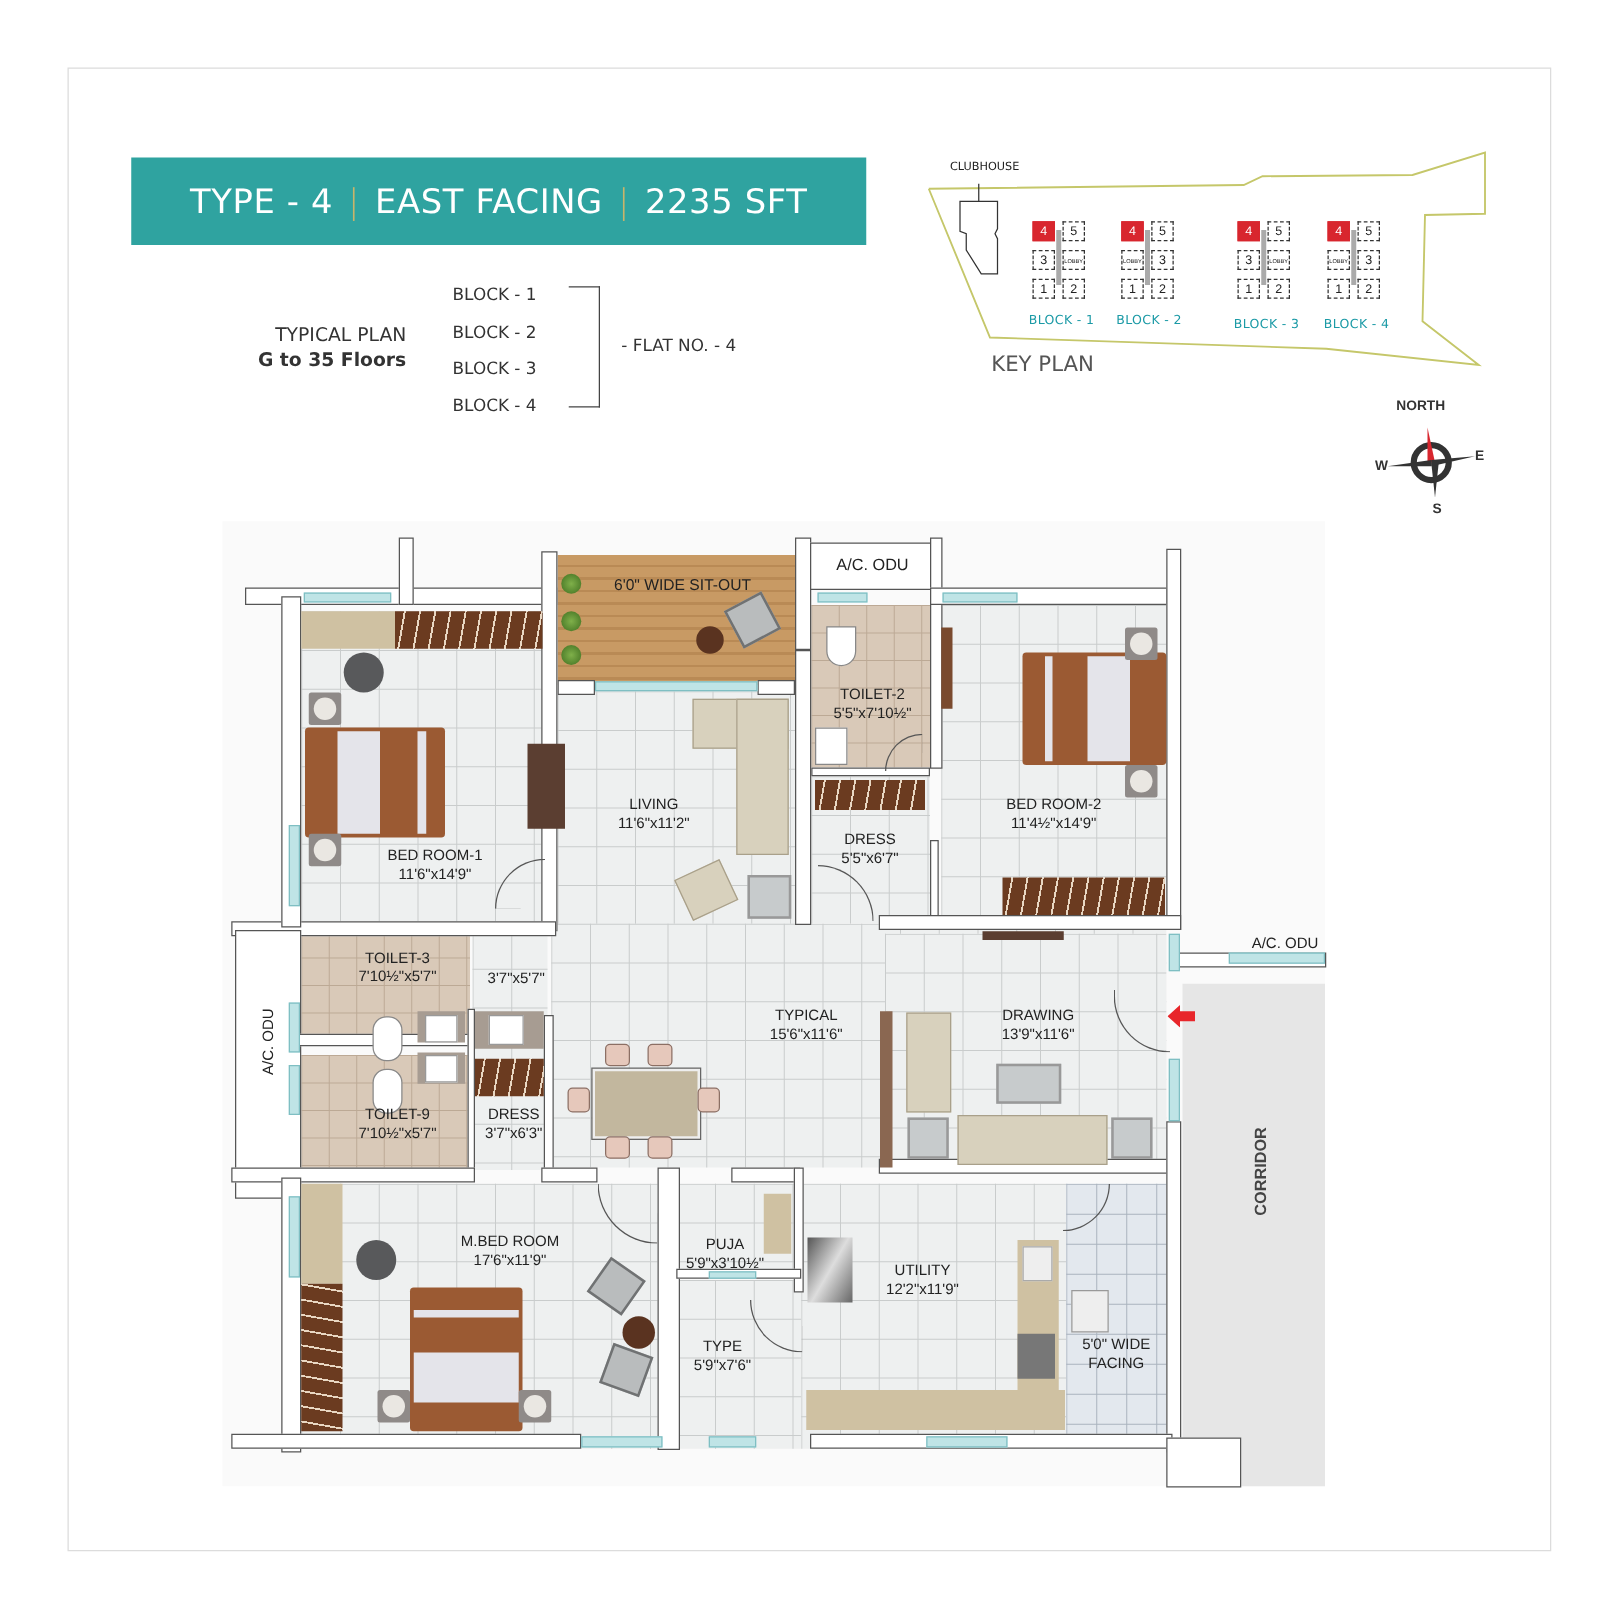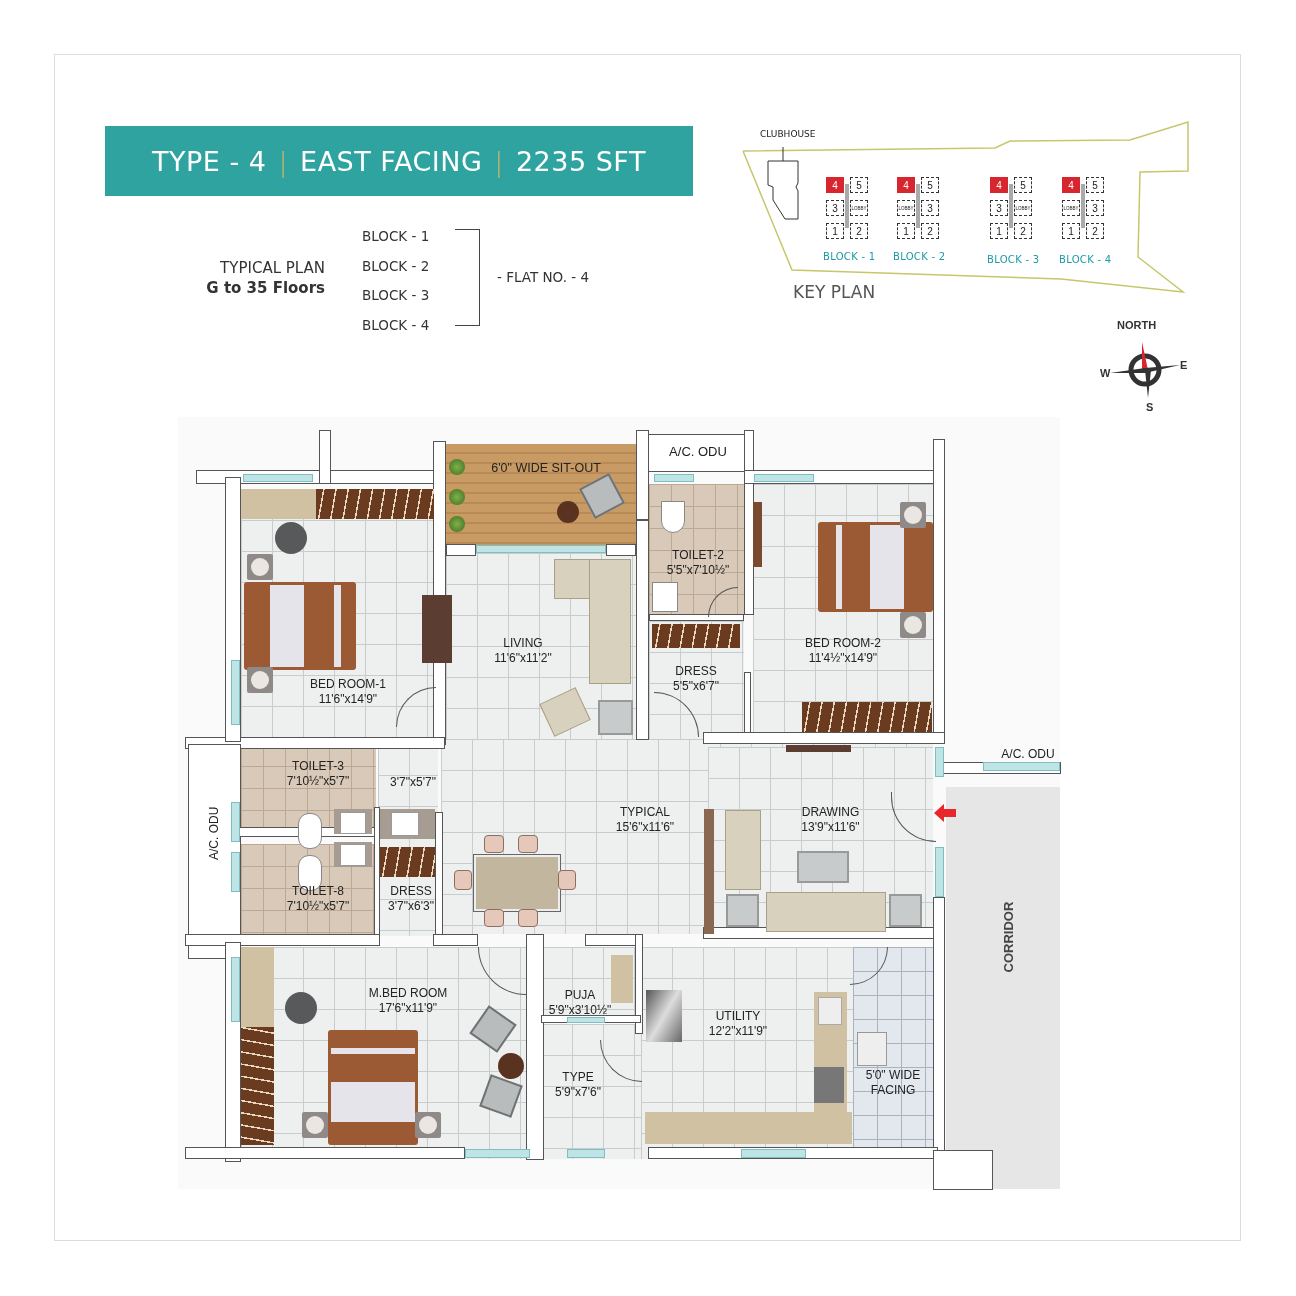--- a/index.html
+++ b/index.html
@@ -346,21 +346,21 @@
   <div class="vtext" style="left:6px;top:406px;width:60px;font-size:12px">A/C. ODU</div>
   <div class="room-label" style="left:417px;top:388px;width:100px;font-size:12px">
       <div>TYPICAL</div>
       <div>15'6"x11'6"</div>
     </div>
   <div class="room-label" style="left:600px;top:388px;width:105px;font-size:12px">
       <div>DRAWING</div>
       <div>13'9"x11'6"</div>
     </div>
   <div class="room-label" style="left:90px;top:467px;width:100px;font-size:12px">
-      <div>TOILET-8</div>
+      <div>TOILET-9</div>
       <div>7'10½"x5'7"</div>
     </div>
   <div class="room-label" style="left:198px;top:467px;width:70px;font-size:12px">
       <div>DRESS</div>
       <div>3'7"x6'3"</div>
     </div>
   <div class="vtext" style="left:795px;top:513px;width:70px;font-weight:bold;color:#444">CORRIDOR</div>
   <div class="room-label" style="left:357px;top:571px;width:90px;font-size:12px">
       <div>PUJA</div>
       <div>5'9"x3'10½"</div>

